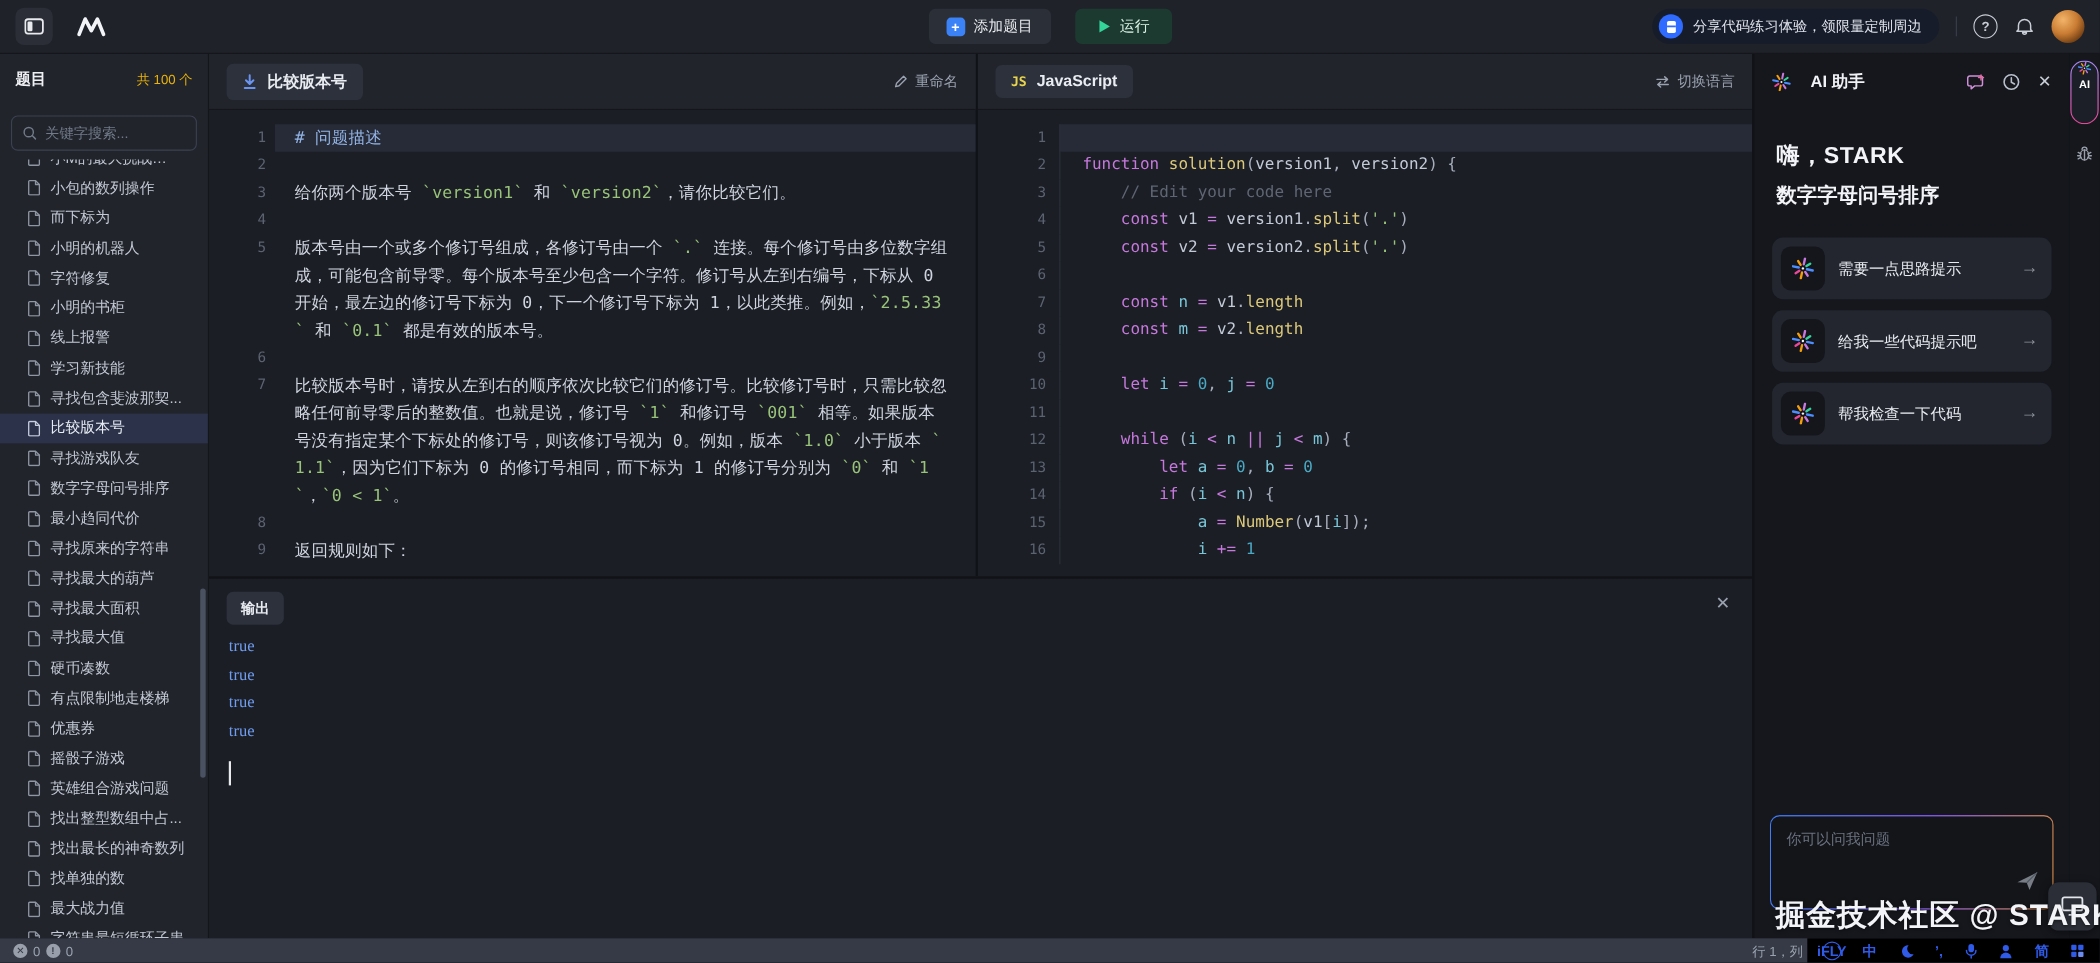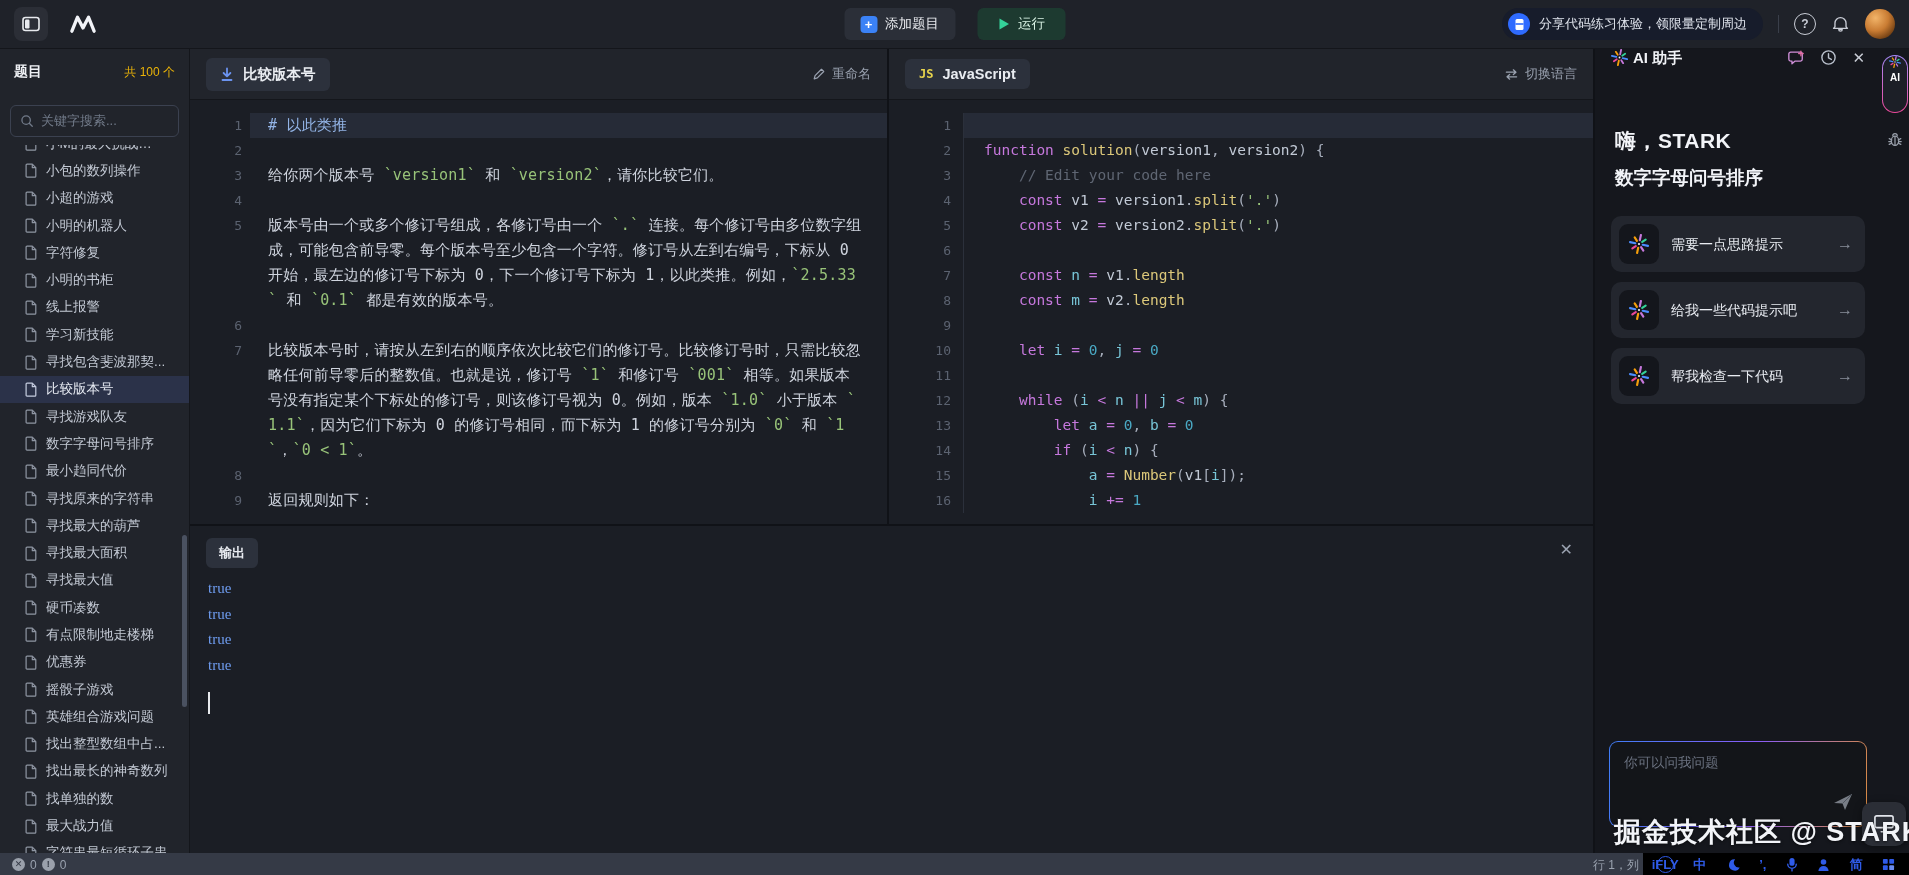--- a/index.html
+++ b/index.html
@@ -91,21 +91,21 @@
            font-size:13px;font-weight:700;cursor:pointer;}
   .out-close{position:absolute;right:20px;top:16px;color:#9aa2b0;font-size:16px;
              line-height:1;cursor:pointer;}
   .out-body{margin-top:8px;padding-left:18px;font-family:Liberation Serif, serif;}
   .out-line{color:#6f9df1;font-size:15px;line-height:25.5px;}
   .out-cursor{width:2px;height:22px;background:#e8eaee;margin-top:14px;}
 
   
   .ai-panel{width:288px;background:#15171d;border-left:2px solid #101217;
             position:relative;display:flex;flex-direction:column;box-sizing:border-box;}
-  .ai-head{height:50px;display:flex;align-items:flex-start;gap:5px;padding:0 16px;flex-shrink:0;}
+  .ai-head{height:50px;display:flex;align-items:center;gap:18px;padding:0 16px;flex-shrink:0;}
   .ai-title{font-size:15px;font-weight:700;color:#f0f2f6;}
   .ai-head-icons{margin-left:auto;display:flex;align-items:center;gap:15px;}
   .ai-head-icons > span{cursor:pointer;display:flex;}
   .ai-close{color:#c9cdd6;font-size:15px;font-weight:700;line-height:1;}
   .greet{padding:28px 20px 0;color:#f2f4f8;}
   .greet-1{font-size:21px;font-weight:800;letter-spacing:.5px;}
   .greet-2{font-size:18.5px;font-weight:700;margin-top:10px;}
   .cards{padding:26px 16px 0;display:flex;flex-direction:column;gap:10px;}
   .card{background:#23262e;border-radius:10px;padding:8px 12px 8px 8px;
         display:flex;align-items:center;gap:12px;cursor:pointer;}
@@ -234,21 +234,21 @@
           </span>
           <span class="sb-item-label">小包的数列操作</span>
         </div>
         <div class="sb-item">
           <span class="sb-item-ico">
             <svg width="14" height="15" viewBox="0 0 14 15">
   <path d="M3 1.2h5.3l3.5 3.5v8.6a.9.9 0 0 1-.9.9H3a.9.9 0 0 1-.9-.9V2.1a.9.9 0 0 1 .9-.9z" fill="none" stroke="currentColor" stroke-width="1.2" stroke-linejoin="round"></path>
   <path d="M8.3 1.2v3.5h3.5" fill="none" stroke="currentColor" stroke-width="1.2" stroke-linejoin="round"></path>
             </svg>
           </span>
-          <span class="sb-item-label">小超的游戏</span>
+          <span class="sb-item-label">而下标为</span>
         </div>
         <div class="sb-item">
           <span class="sb-item-ico">
             <svg width="14" height="15" viewBox="0 0 14 15">
   <path d="M3 1.2h5.3l3.5 3.5v8.6a.9.9 0 0 1-.9.9H3a.9.9 0 0 1-.9-.9V2.1a.9.9 0 0 1 .9-.9z" fill="none" stroke="currentColor" stroke-width="1.2" stroke-linejoin="round"></path>
   <path d="M8.3 1.2v3.5h3.5" fill="none" stroke="currentColor" stroke-width="1.2" stroke-linejoin="round"></path>
             </svg>
           </span>
           <span class="sb-item-label">小明的机器人</span>
         </div>
@@ -478,21 +478,21 @@
             <svg width="14" height="14" viewBox="0 0 16 16">
               <path d="M2.5 13.5l1-3.6 7.3-7.3 2.6 2.6-7.3 7.3-3.6 1z" fill="none" stroke="#9aa2b0" stroke-width="1.4" stroke-linejoin="round"></path>
             </svg>
             <span>重命名</span>
           </div>
         </div>
         <div class="editor" id="problem-body">
             <div class="ed-row hl">
               <div class="ed-num">1</div>
               <div class="ed-wrap">
-                <div class="ed-content"><span class="sg-h"># 以此类推</span></div>
+                <div class="ed-content"><span class="sg-h"># 问题描述</span></div>
               </div>
             </div>
             <div class="ed-row">
               <div class="ed-num">2</div>
               <div class="ed-wrap">
                 <div class="ed-content"></div>
               </div>
             </div>
             <div class="ed-row">
               <div class="ed-num">3</div>

